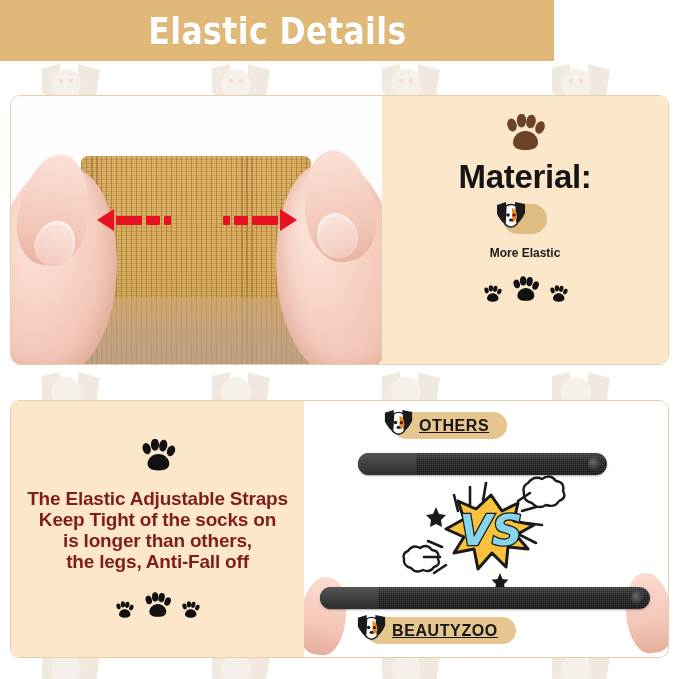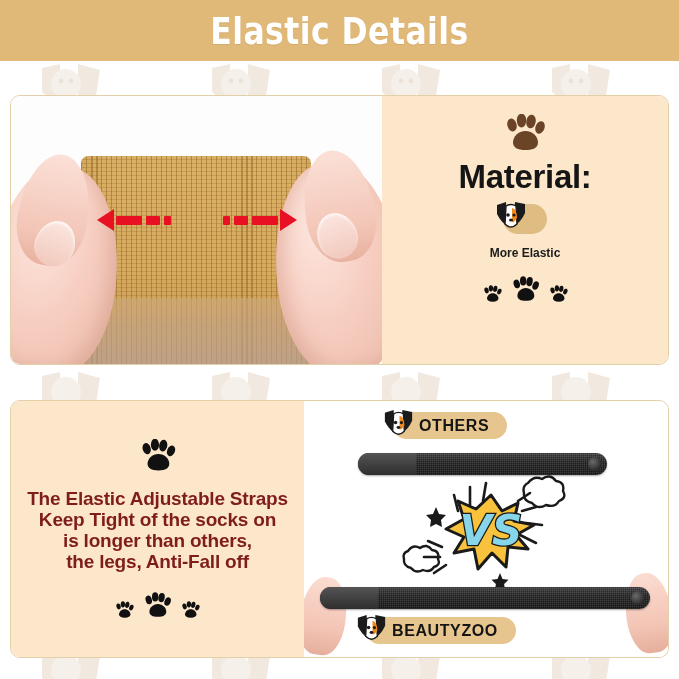--- a/index.html
+++ b/index.html
@@ -15,21 +15,21 @@
   .watermark{
     position:absolute;left:0;top:0;width:679px;height:679px;
     z-index:0;pointer-events:none;opacity:1;
   }
   .wm-row{position:absolute;left:0;width:679px;height:56px;display:flex;gap:104px;padding-left:38px;box-sizing:border-box;}
   .wm-logo{width:66px;height:56px;position:relative;flex:0 0 auto;}
   .wm-logo svg{width:100%;height:100%;display:block;}
 
   
   .banner{
-    position:absolute;left:0;top:0;width:679px;height:61px;
+    position:absolute;left:0;top:0;width:554px;height:61px;
     background:#e0b878;
     z-index:3;
     display:flex;align-items:center;justify-content:center;
   }
   .banner-title{
     color:#ffffff;
     font-family:"DejaVu Sans Condensed","Liberation Sans", sans-serif;
     font-weight:bold;
     font-size:38px;
     letter-spacing:0.5px;
@@ -157,21 +157,21 @@
 
   
   .compare-panel{
     position:absolute;right:0;top:0;width:364px;height:256px;
     background:#ffffff;overflow:hidden;
   }
   .tag{
     position:absolute;height:27px;background:#e7c58e;border-radius:14px;
     display:flex;align-items:center;padding:0 18px 0 26px;
   }
-  .tag-text{font-size:16px;font-weight:bold;color:#151515;letter-spacing:.6px;}
+  .tag-text{font-size:16px;font-weight:bold;color:#151515;letter-spacing:.6px;text-decoration:underline;}
   .tag-logo{position:absolute;left:-12px;top:-4px;width:35px;height:35px;}
   .tag-logo svg{width:100%;height:100%;display:block;}
   .tag-others{left:89px;top:11px;}
   .tag-beauty{left:62px;top:216px;}
 
   .strap{
     position:absolute;height:22px;border-radius:11px;
     background:
       repeating-linear-gradient(90deg, rgba(255,255,255,.05) 0 1px, rgba(0,0,0,.18) 1px 2px),
       repeating-linear-gradient(0deg, rgba(255,255,255,.06) 0 1px, rgba(0,0,0,.12) 1px 2px),

